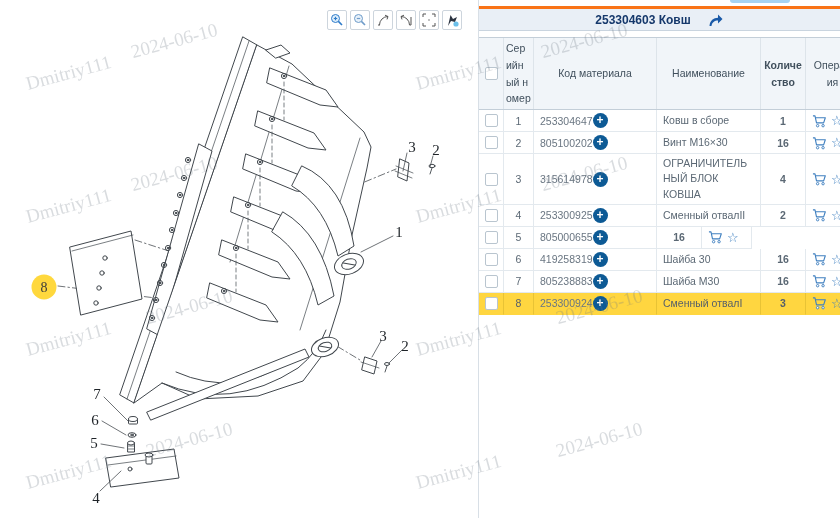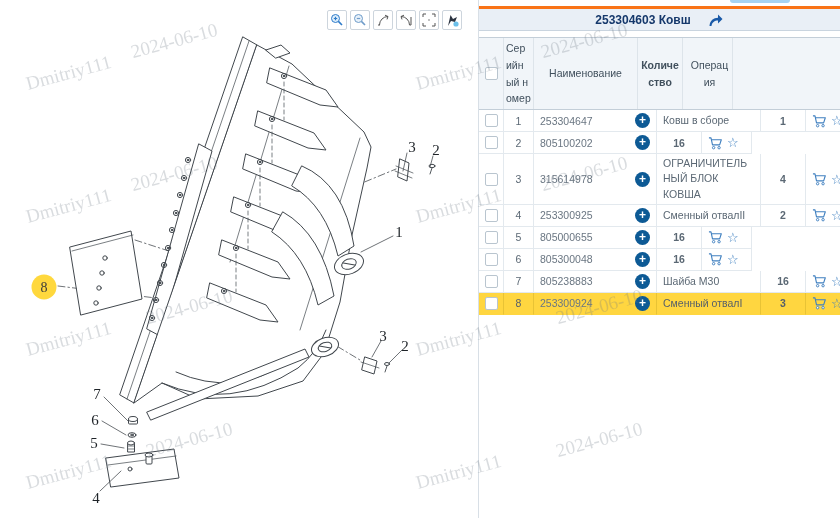--- a/index.html
+++ b/index.html
@@ -29,21 +29,21 @@
   .thead,.tr{display:flex;}
   .thead{border-top:1px solid #c3ced8;border-bottom:1px solid #c3ced8;background:#f1f5f9;}
   .th{min-height:54px;display:flex;align-items:center;justify-content:center;text-align:center;
       font-size:10.5px;color:#41505d;border-right:1px solid #dde4ea;box-sizing:border-box;
       padding:2px;line-height:1.6;}
   .td{min-height:22px;display:flex;align-items:center;border-right:1px solid #e3e9ee;
       border-bottom:1px solid #e3e9ee;box-sizing:border-box;font-size:10.5px;color:#5b6874;
       padding:2px 0;}
   .c-cb{width:25px;justify-content:center;}
   .c-sn{width:30px;justify-content:center;word-break:break-all;text-align:left;}
-  .c-code{width:123px;justify-content:space-between;padding:2px 6px;}
+  .c-code{width:123px;padding:2px 6px;}
   .c-name{width:104px;padding:2px 6px;line-height:1.45;word-break:break-word;}
   .c-qty{width:45px;justify-content:center;word-break:break-all;text-align:center;padding:2px;font-weight:bold;}
   .c-op{width:50px;justify-content:flex-start;gap:4px;padding:2px 2px 2px 6px;word-break:break-all;}
   .cb{width:11px;height:11px;border:1px solid #b9c5cf;border-radius:2px;background:#fff;display:inline-block;}
   .plus{width:15px;height:15px;border-radius:50%;background:#0d5a95;color:#fff;font-size:12px;
         font-weight:bold;line-height:15px;text-align:center;flex:none;}
   .code-text{color:#6a7682;}
   .star{font-size:13px;color:#4080c0;line-height:1;}
   .tr.hl .td{background:#ffd640;border-right-color:#e8c335;border-bottom-color:#ffd640;color:#57606a;}
 
@@ -269,20 +269,21 @@
         <path d="M2.5,14 C3,8.5 6.5,5.8 11,5.8 L11,2.5 L15.5,7 L11,11.5 L11,8.6 C7.5,8.6 5,10.5 4.5,14 Z" fill="#1a5aa8"></path>
       </svg>
     </div>
 
     <div class="grid">
       <div class="thead">
         <div class="th c-cb">
             <span class="cb"></span>
           </div>
         <div class="th c-sn">Серийный номер</div>
+        <div class="th c-code" style="justify-content:center;">Код материала</div>
         <div class="th c-name" style="justify-content:center;text-align:center;">Наименование</div>
         <div class="th c-qty">Количество</div>
         <div class="th c-op" style="justify-content:center;">Операция</div>
       </div>
       <div id="tbody">
           <div class="tr">
     <div class="td c-cb">
               <span class="cb"></span>
             </div>
     <div class="td c-sn sn">1</div>
@@ -303,20 +304,21 @@
   </div>
           <div class="tr">
     <div class="td c-cb">
               <span class="cb"></span>
             </div>
     <div class="td c-sn sn">2</div>
     <div class="td c-code">
       <span class="code-text">805100202</span>
       <span class="plus">+</span>
     </div>
+    <div class="td c-name pname">Винт М16×30</div>
     <div class="td c-qty qty">16</div>
     <div class="td c-op">
       <svg width="15" height="14" viewBox="0 0 16 14">
         <path d="M1,1.5 h2.2 l1.6,7.5 h7.6 l1.8,-5.5 h-10" stroke="#4080c0" fill="none" stroke-width="1.2" stroke-linejoin="round"></path>
         <circle cx="6" cy="12" r="1.3" stroke="#4080c0" fill="#fff"></circle>
         <circle cx="11.8" cy="12" r="1.3" stroke="#4080c0" fill="#fff"></circle>
       </svg>
       <span class="star">☆</span>
     </div>
   </div>
@@ -378,23 +380,24 @@
       </svg>
       <span class="star">☆</span>
     </div>
   </div>
           <div class="tr">
     <div class="td c-cb">
               <span class="cb"></span>
             </div>
     <div class="td c-sn sn">6</div>
     <div class="td c-code">
-      <span class="code-text">805300048</span>
-      <span class="plus">+</span>
-    </div>
+      <span class="code-text">419258319</span>
+      <span class="plus">+</span>
+    </div>
+    <div class="td c-name pname">Шайба 30</div>
     <div class="td c-qty qty">16</div>
     <div class="td c-op">
       <svg width="15" height="14" viewBox="0 0 16 14">
         <path d="M1,1.5 h2.2 l1.6,7.5 h7.6 l1.8,-5.5 h-10" stroke="#4080c0" fill="none" stroke-width="1.2" stroke-linejoin="round"></path>
         <circle cx="6" cy="12" r="1.3" stroke="#4080c0" fill="#fff"></circle>
         <circle cx="11.8" cy="12" r="1.3" stroke="#4080c0" fill="#fff"></circle>
       </svg>
       <span class="star">☆</span>
     </div>
   </div>

